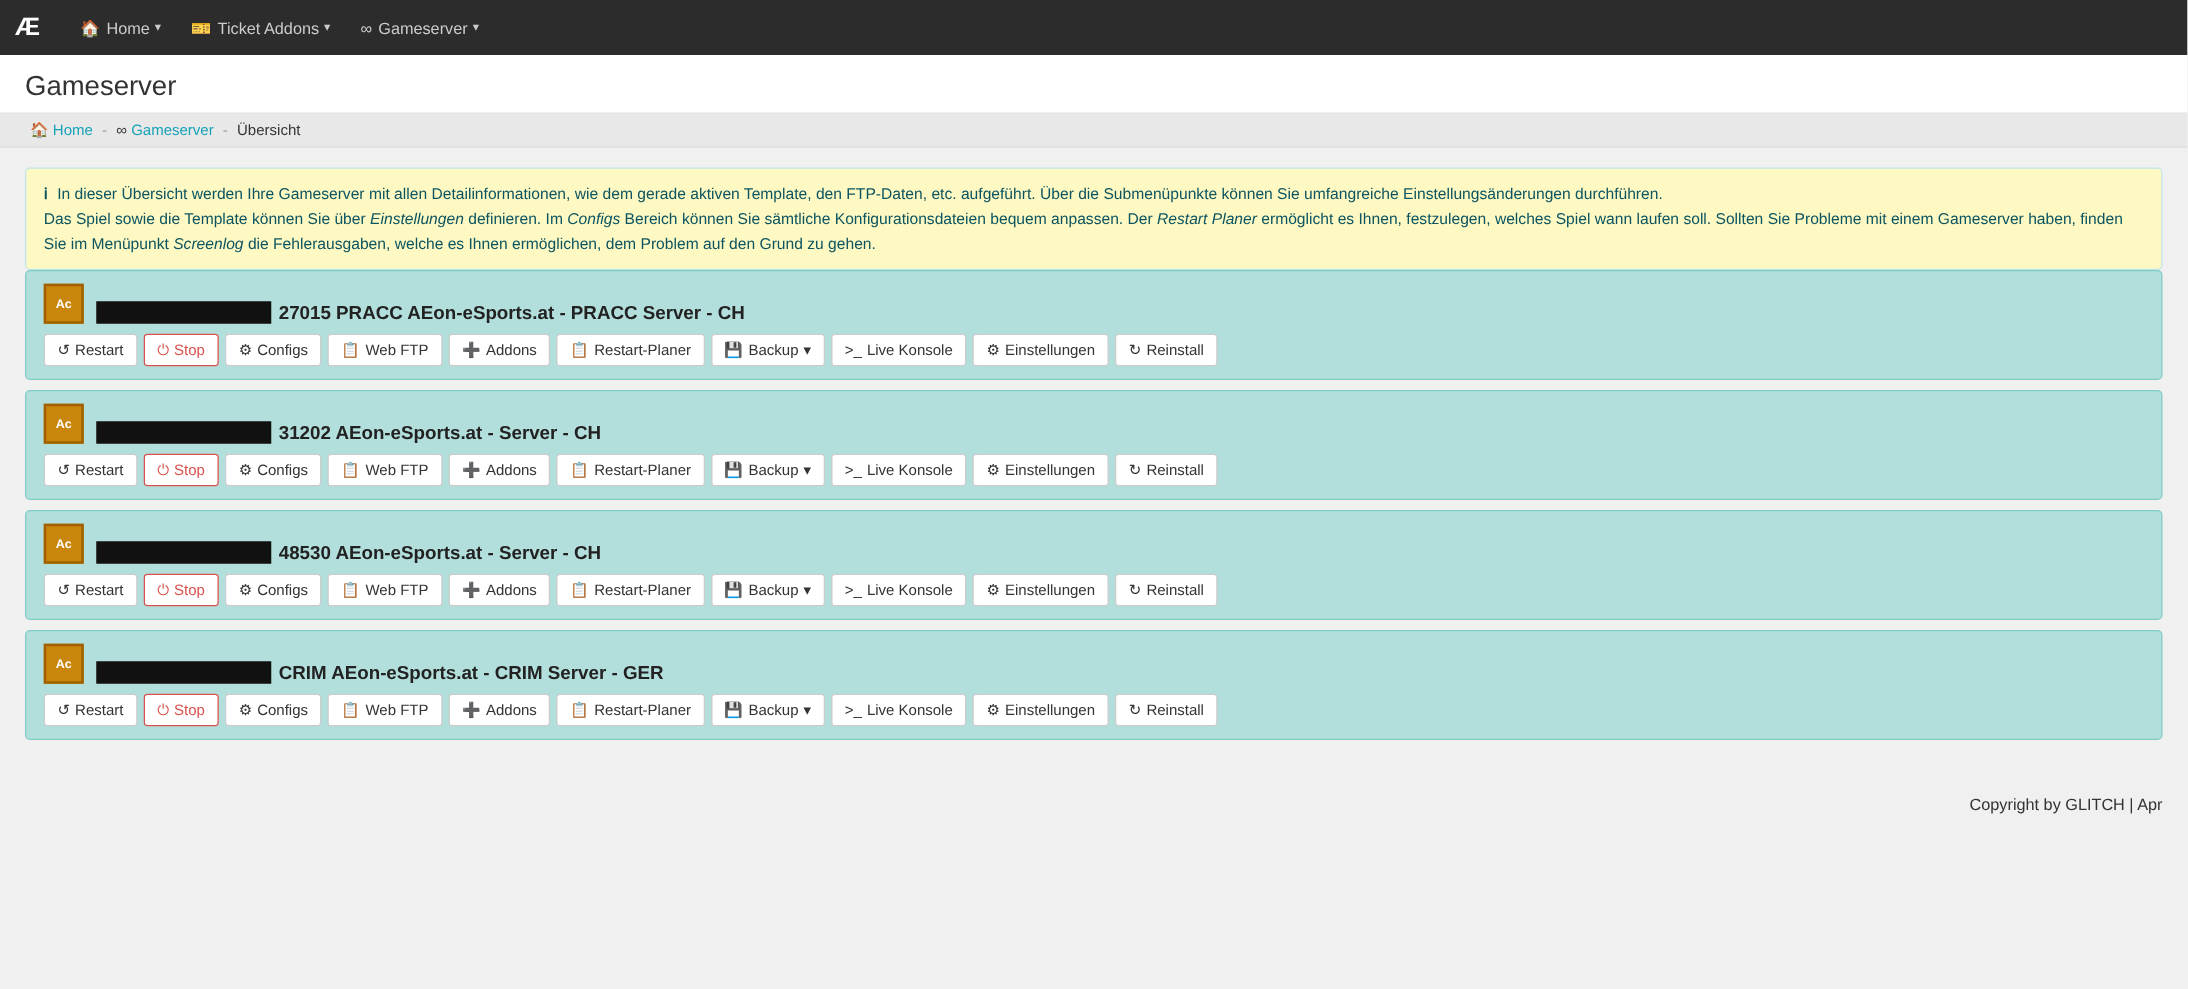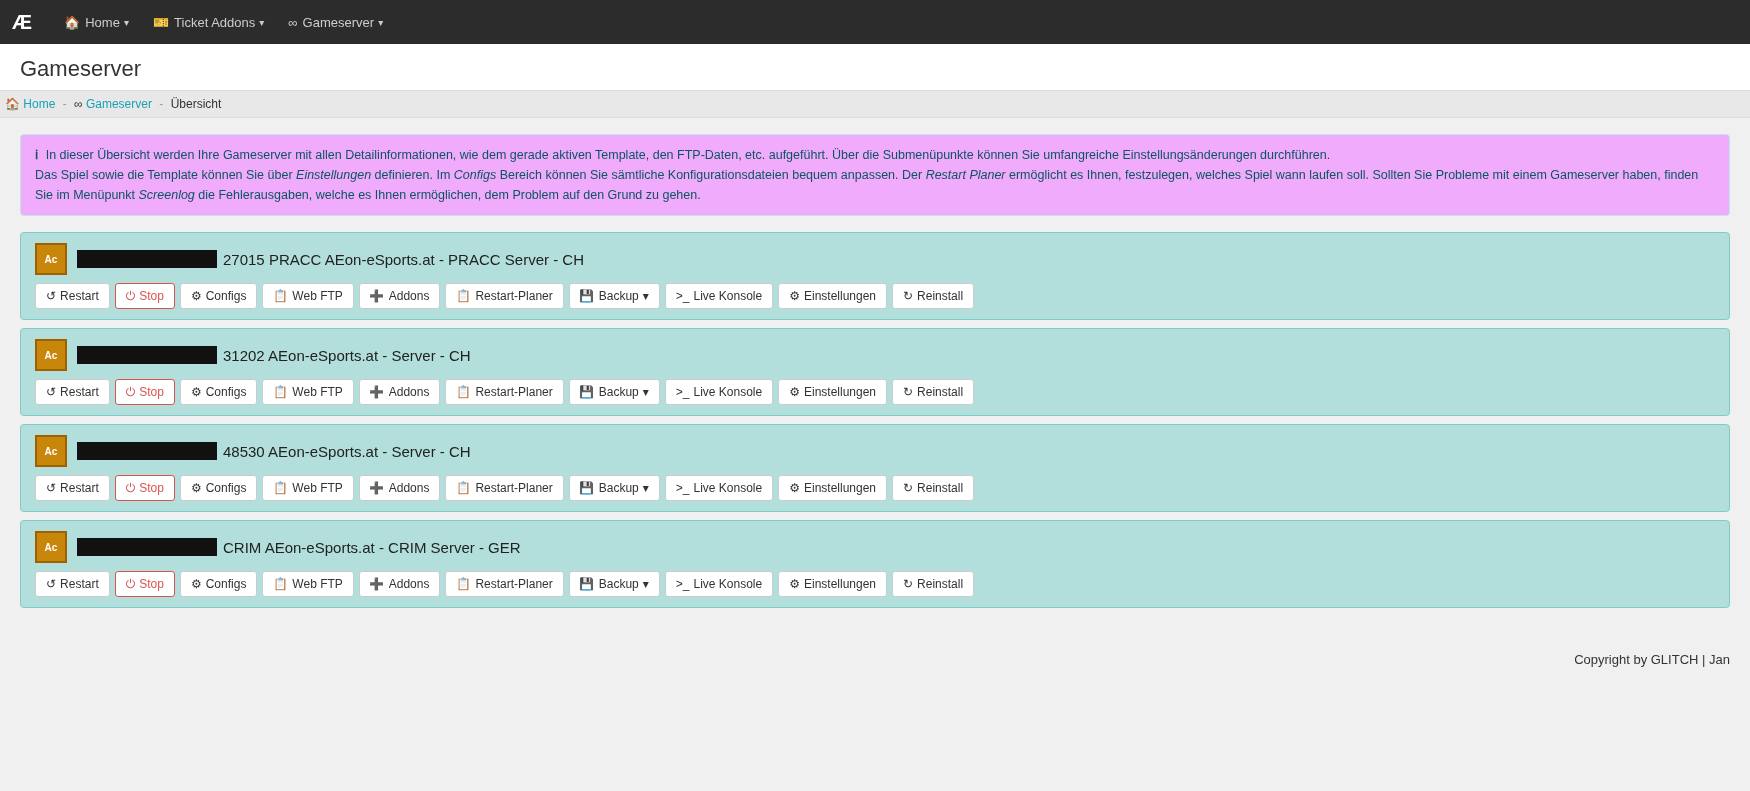--- a/index.html
+++ b/index.html
@@ -42,58 +42,57 @@
     }
     .page-header h1 {
       font-size: 22px;
       font-weight: normal;
       color: #333;
     }
 
     
     .breadcrumb-bar {
       background: #e8e8e8;
-      padding: 6px 5px;
+      padding: 6px 24px;
       border-bottom: 1px solid #ddd;
       font-size: 12px;
     }
     .breadcrumb-bar a {
       color: #17a2b8;
       text-decoration: none;
     }
     .breadcrumb-sep { margin: 0 4px; color: #999; }
 
     
     .content { padding: 16px 20px; }
 
     
     .info-box {
-      background: #f0abfc;
+      background: #fef9c3;
       border: 1px solid #bee5eb;
       border-radius: 4px;
       padding: 10px 14px;
-      margin-bottom: 16px;
       font-size: 12.5px;
       color: #0c5460;
       line-height: 1.6;
     }
     .info-box .info-icon { font-weight: bold; margin-right: 4px; }
     .info-box em { font-style: italic; }
 
     
     .server-card {
       background: #b2dfdb;
       border: 1px solid #80cbc4;
       border-radius: 4px;
       margin-bottom: 8px;
       padding: 10px 14px;
     }
     .server-title-row {
       display: flex;
-      align-items: center;
+      align-items: flex-end;
       margin-bottom: 8px;
     }
     .server-icon {
       width: 32px;
       height: 32px;
       background: #c8860a;
       border: 2px solid #a06000;
       margin-right: 10px;
       display: flex;
       align-items: center;
@@ -106,21 +105,21 @@
     .server-title-redacted {
       display: inline-block;
       background: #111;
       width: 140px;
       height: 18px;
       margin-right: 6px;
       vertical-align: middle;
     }
     .server-title-text {
       font-size: 15px;
-      font-weight: normal;
+      font-weight: bold;
       color: #222;
     }
     .server-buttons {
       display: flex;
       flex-wrap: wrap;
       gap: 5px;
     }
 
     
     .btn {
@@ -398,14 +397,14 @@
           <span>↻</span>
           Reinstall
         </button>
       </div>
     </div>
     </div>
 
 </div>
 
 <div class="footer">
-  <span>Copyright by GLITCH | Jan</span>
+  <span>Copyright by GLITCH | Apr</span>
 </div>
 
 </body></html>

